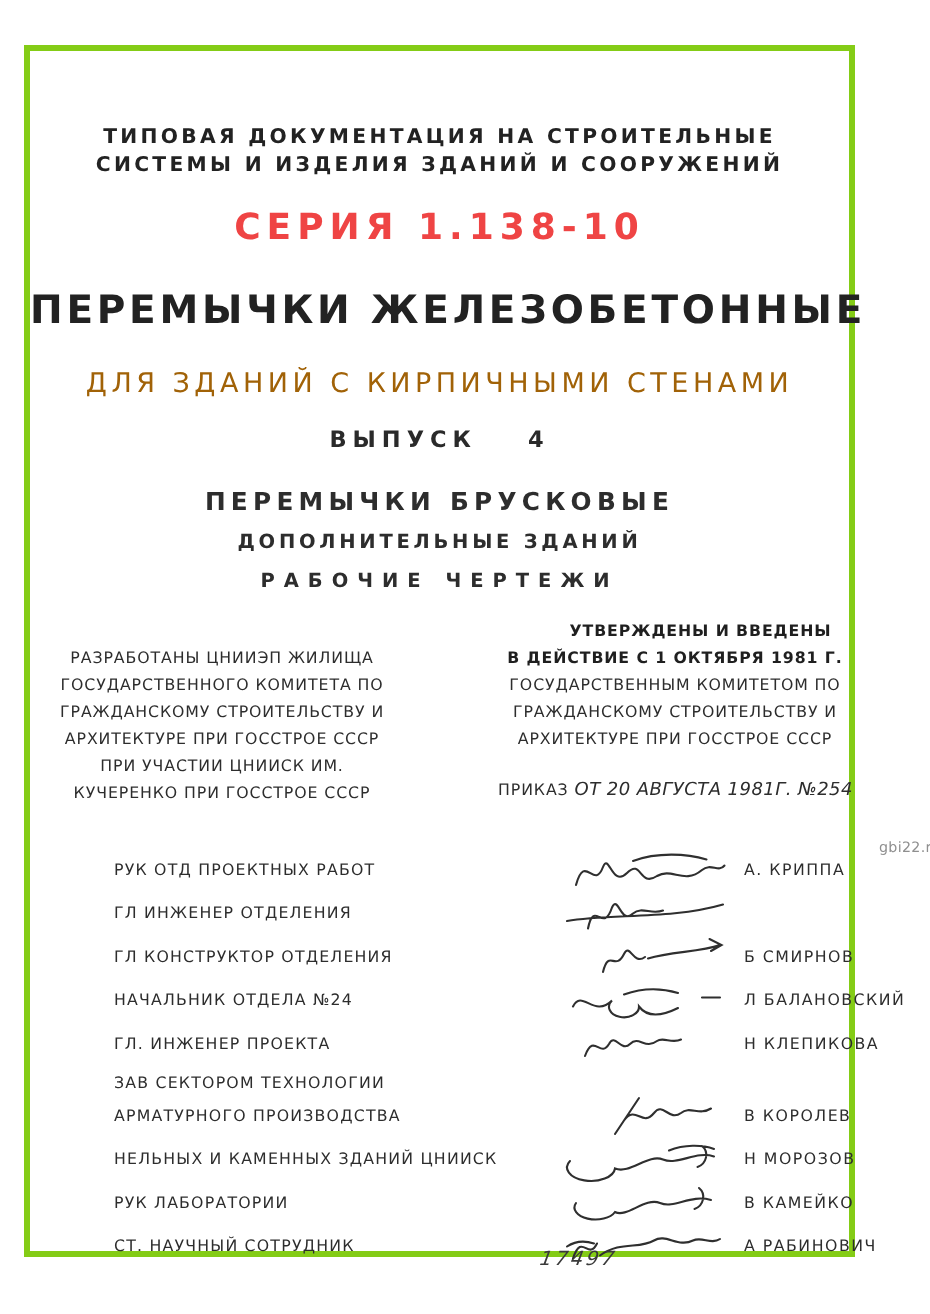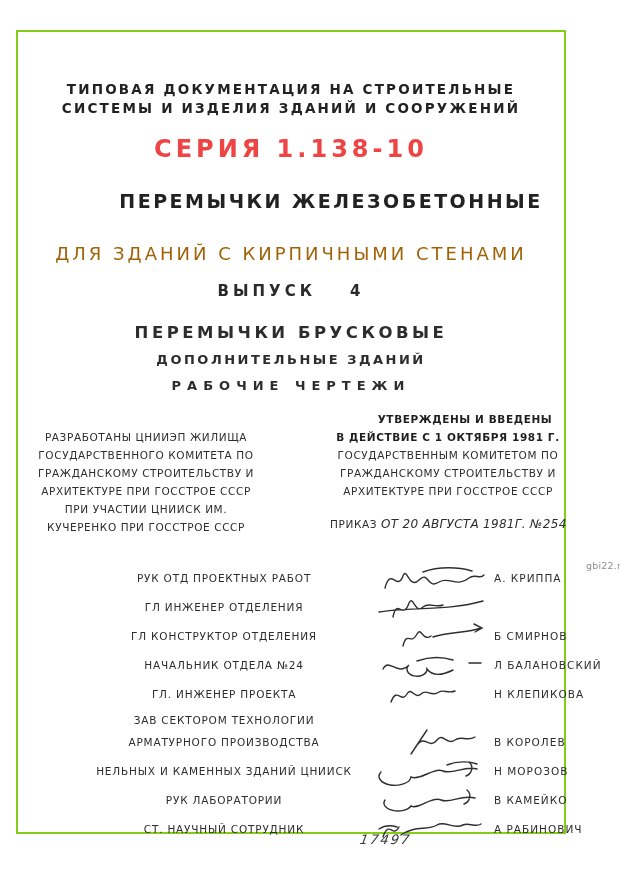--- a/index.html
+++ b/index.html
@@ -4,46 +4,46 @@
 <style>
   html,body{margin:0;padding:0;}
   body{
     width:620px;height:876px;position:relative;background:#ffffff;
     font-family:"DejaVu Sans","Liberation Sans",sans-serif;
     color:#2d2d2d;overflow:hidden;
     -webkit-font-smoothing:antialiased;
   }
   .frame{
     position:absolute;left:16px;top:30px;width:546px;height:800px;
-    border:2px solid #84cc16;background:#ffffff;
+    border:4px solid #84cc16;background:#ffffff;
   }
   .abs{position:absolute;left:0;width:100%;text-align:center;white-space:nowrap;}
 
   .kind{top:48px;font-size:13.5px;font-weight:700;letter-spacing:2.2px;line-height:19px;color:#222;}
   .series{top:103px;font-size:24px;font-weight:700;letter-spacing:4px;color:#ef4444;}
-  .title{top:158px;font-size:19px;font-weight:700;letter-spacing:2.5px;color:#222;padding-left:40px;}
+  .title{top:158px;font-size:26px;font-weight:700;letter-spacing:2.5px;color:#222;}
   .subtitle{top:211px;font-size:18px;font-weight:500;letter-spacing:3px;color:#a16207;}
   .issue{top:250px;font-size:15px;font-weight:600;letter-spacing:4px;color:#2a2a2a;}
   .issue .num{margin-left:34px;}
   .sec1{top:291px;font-size:16.5px;font-weight:600;letter-spacing:3.5px;}
   .sec2{top:320px;font-size:13px;font-weight:600;letter-spacing:2.5px;}
   .sec3{top:346px;font-size:13px;font-weight:600;letter-spacing:6px;}
 
   .col{position:absolute;font-size:10.5px;line-height:18px;letter-spacing:0.6px;
        text-transform:uppercase;white-space:nowrap;text-align:center;}
   .col-left{left:20px;top:396px;}
   .col-right{left:312px;top:378px;width:236px;}
   .col-right .b{font-weight:700;color:#1f1f1f;}
   .col-right .b1{padding-left:34px;}
   .order-line{margin-top:15px;white-space:nowrap;}
   .order-line .hand{font-style:italic;font-size:12px;letter-spacing:0.3px;}
 
   .sign-block{position:absolute;left:56px;top:532px;right:8px;}
   .sig-row{display:grid;grid-template-columns:300px 116px 1fr;align-items:end;
-           margin-bottom:4px;text-align:center;}
+           margin-bottom:4px;}
   .sig-row .role{font-size:10.5px;letter-spacing:0.8px;line-height:22px;
                  text-transform:uppercase;white-space:nowrap;}
   .sig-row .scribble{height:26px;margin-bottom:-1px;overflow:visible;}
   .sig-row .scribble svg{overflow:visible;}
   .sig-row .name{font-size:10.5px;letter-spacing:1px;text-transform:uppercase;
                  white-space:nowrap;padding-left:4px;line-height:22px;}
 
   .print-number{
     position:absolute;top:832px;left:360px;font-size:13px;font-style:italic;
     letter-spacing:2px;transform:skewX(-10deg);color:#3a3a3a;

